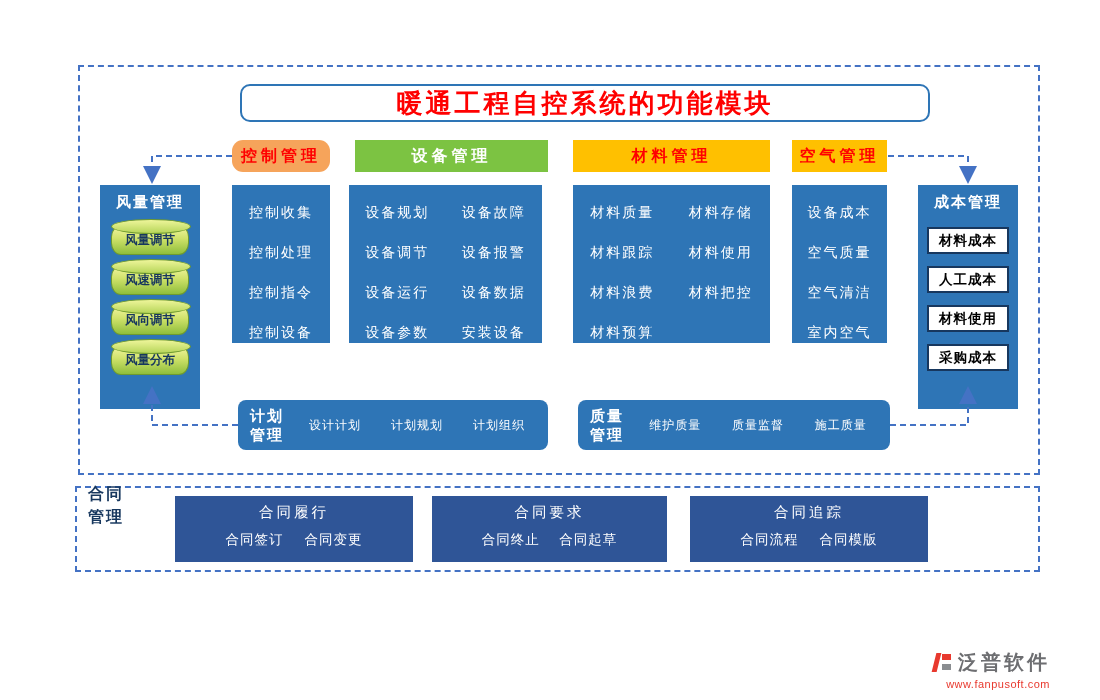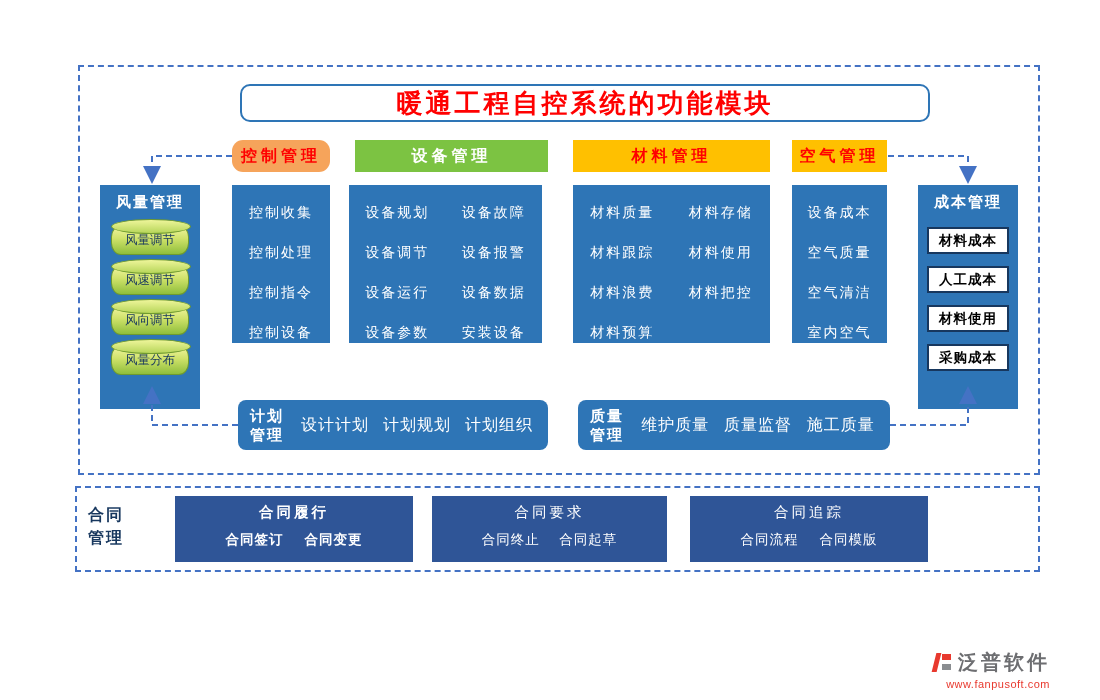--- a/index.html
+++ b/index.html
@@ -24,21 +24,21 @@
 
   .panel { position:absolute; background:var(--primary-blue,#2E75B6); }
   .panel-title { padding-top:8px; height:30px; text-align:center; color:#fff; font-size:15px; font-weight:bold; letter-spacing:2px; }
 
   .side-panel { top:185px; width:100px; height:224px; }
 
   .cyl { position:relative; width:78px; height:30px; margin:10px auto 0;
     background:linear-gradient(180deg,#f2f6a2 0%,#cfe26a 45%,#8fbe3c 100%);
     border:1px solid #6f9a2e; border-radius:10px/12px;
     display:flex; align-items:center; justify-content:center;
-    font-size:12.5px; font-weight:normal; color:#17375E; }
+    font-size:12.5px; font-weight:bold; color:#17375E; }
   .cyl:first-of-type { margin-top:14px; }
   .cyl::before { content:""; position:absolute; left:-1px; top:-7px; width:78px; height:13px;
     background:linear-gradient(180deg,#eef59a,#b7d65a); border:1px solid #6f9a2e; border-radius:50%; }
   .cyl span { position:relative; z-index:2; }
 
   .cost-item { width:82px; height:27px; margin:12px auto 0; background:#ffffff;
     border:2px solid var(--cost-border,#17375E);
     display:flex; align-items:center; justify-content:center;
     font-size:13.5px; font-weight:bold; color:#000; letter-spacing:1px; }
   .cost-item:first-of-type { margin-top:13px; }
@@ -46,23 +46,23 @@
   .col { top:185px; height:158px; padding-top:8px; }
   .row { height:40px; display:flex; align-items:center; justify-content:center;
     color:#ffffff; font-size:14px; letter-spacing:2px; white-space:nowrap; }
   .grid2 { display:grid; grid-template-columns:1fr 1fr; }
 
   .pill { position:absolute; top:400px; height:50px; background:var(--primary-blue,#2E75B6);
     border-radius:8px; display:flex; align-items:center; color:#fff; }
   .pill-title { width:56px; padding-left:12px; font-size:15px; font-weight:bold; line-height:19px; }
   .pill-title span { display:block; letter-spacing:2px; }
   .pill-items { flex:1; display:flex; justify-content:space-around; align-items:center; padding-right:8px; }
-  .pill-item { font-size:16px; letter-spacing:1px; white-space:nowrap; }
-
-  .contract-label { position:absolute; left:88px; top:503px; color:#17375E;
+  .pill-item { font-size:12px; letter-spacing:1px; white-space:nowrap; }
+
+  .contract-label { position:absolute; left:88px; top:482px; color:#17375E;
     font-size:16px; font-weight:bold; line-height:23px; }
   .contract-label span { display:block; letter-spacing:2px; }
 
   .contract-box { position:absolute; top:496px; height:66px; background:var(--contract-blue,#2F5597);
     color:#fff; padding-top:7px; }
   .contract-header { text-align:center; font-size:14.5px; letter-spacing:3px; }
   .contract-items { display:flex; justify-content:space-around; align-items:center; margin-top:9px; padding:0 40px; }
   .contract-item { font-size:13.5px; letter-spacing:1px; white-space:nowrap; }
 
   .arrows { position:absolute; left:0; top:0; pointer-events:none; }
@@ -178,21 +178,21 @@
       <span class="pill-item">质量监督</span>
       <span class="pill-item">施工质量</span>
     </div>
   </div>
 
   <div class="contract-label">
     <span>合同</span>
     <span>管理</span>
   </div>
 
-  <div class="contract-box" style="left:175px; width:238px;font-weight:bold;">
+  <div class="contract-box" style="left:175px; width:238px;">
     <div class="contract-header">合同履行</div>
     <div class="contract-items">
       <span class="contract-item">合同签订</span>
       <span class="contract-item">合同变更</span>
     </div>
   </div>
 
   <div class="contract-box" style="left:432px; width:235px;">
     <div class="contract-header">合同要求</div>
     <div class="contract-items">

